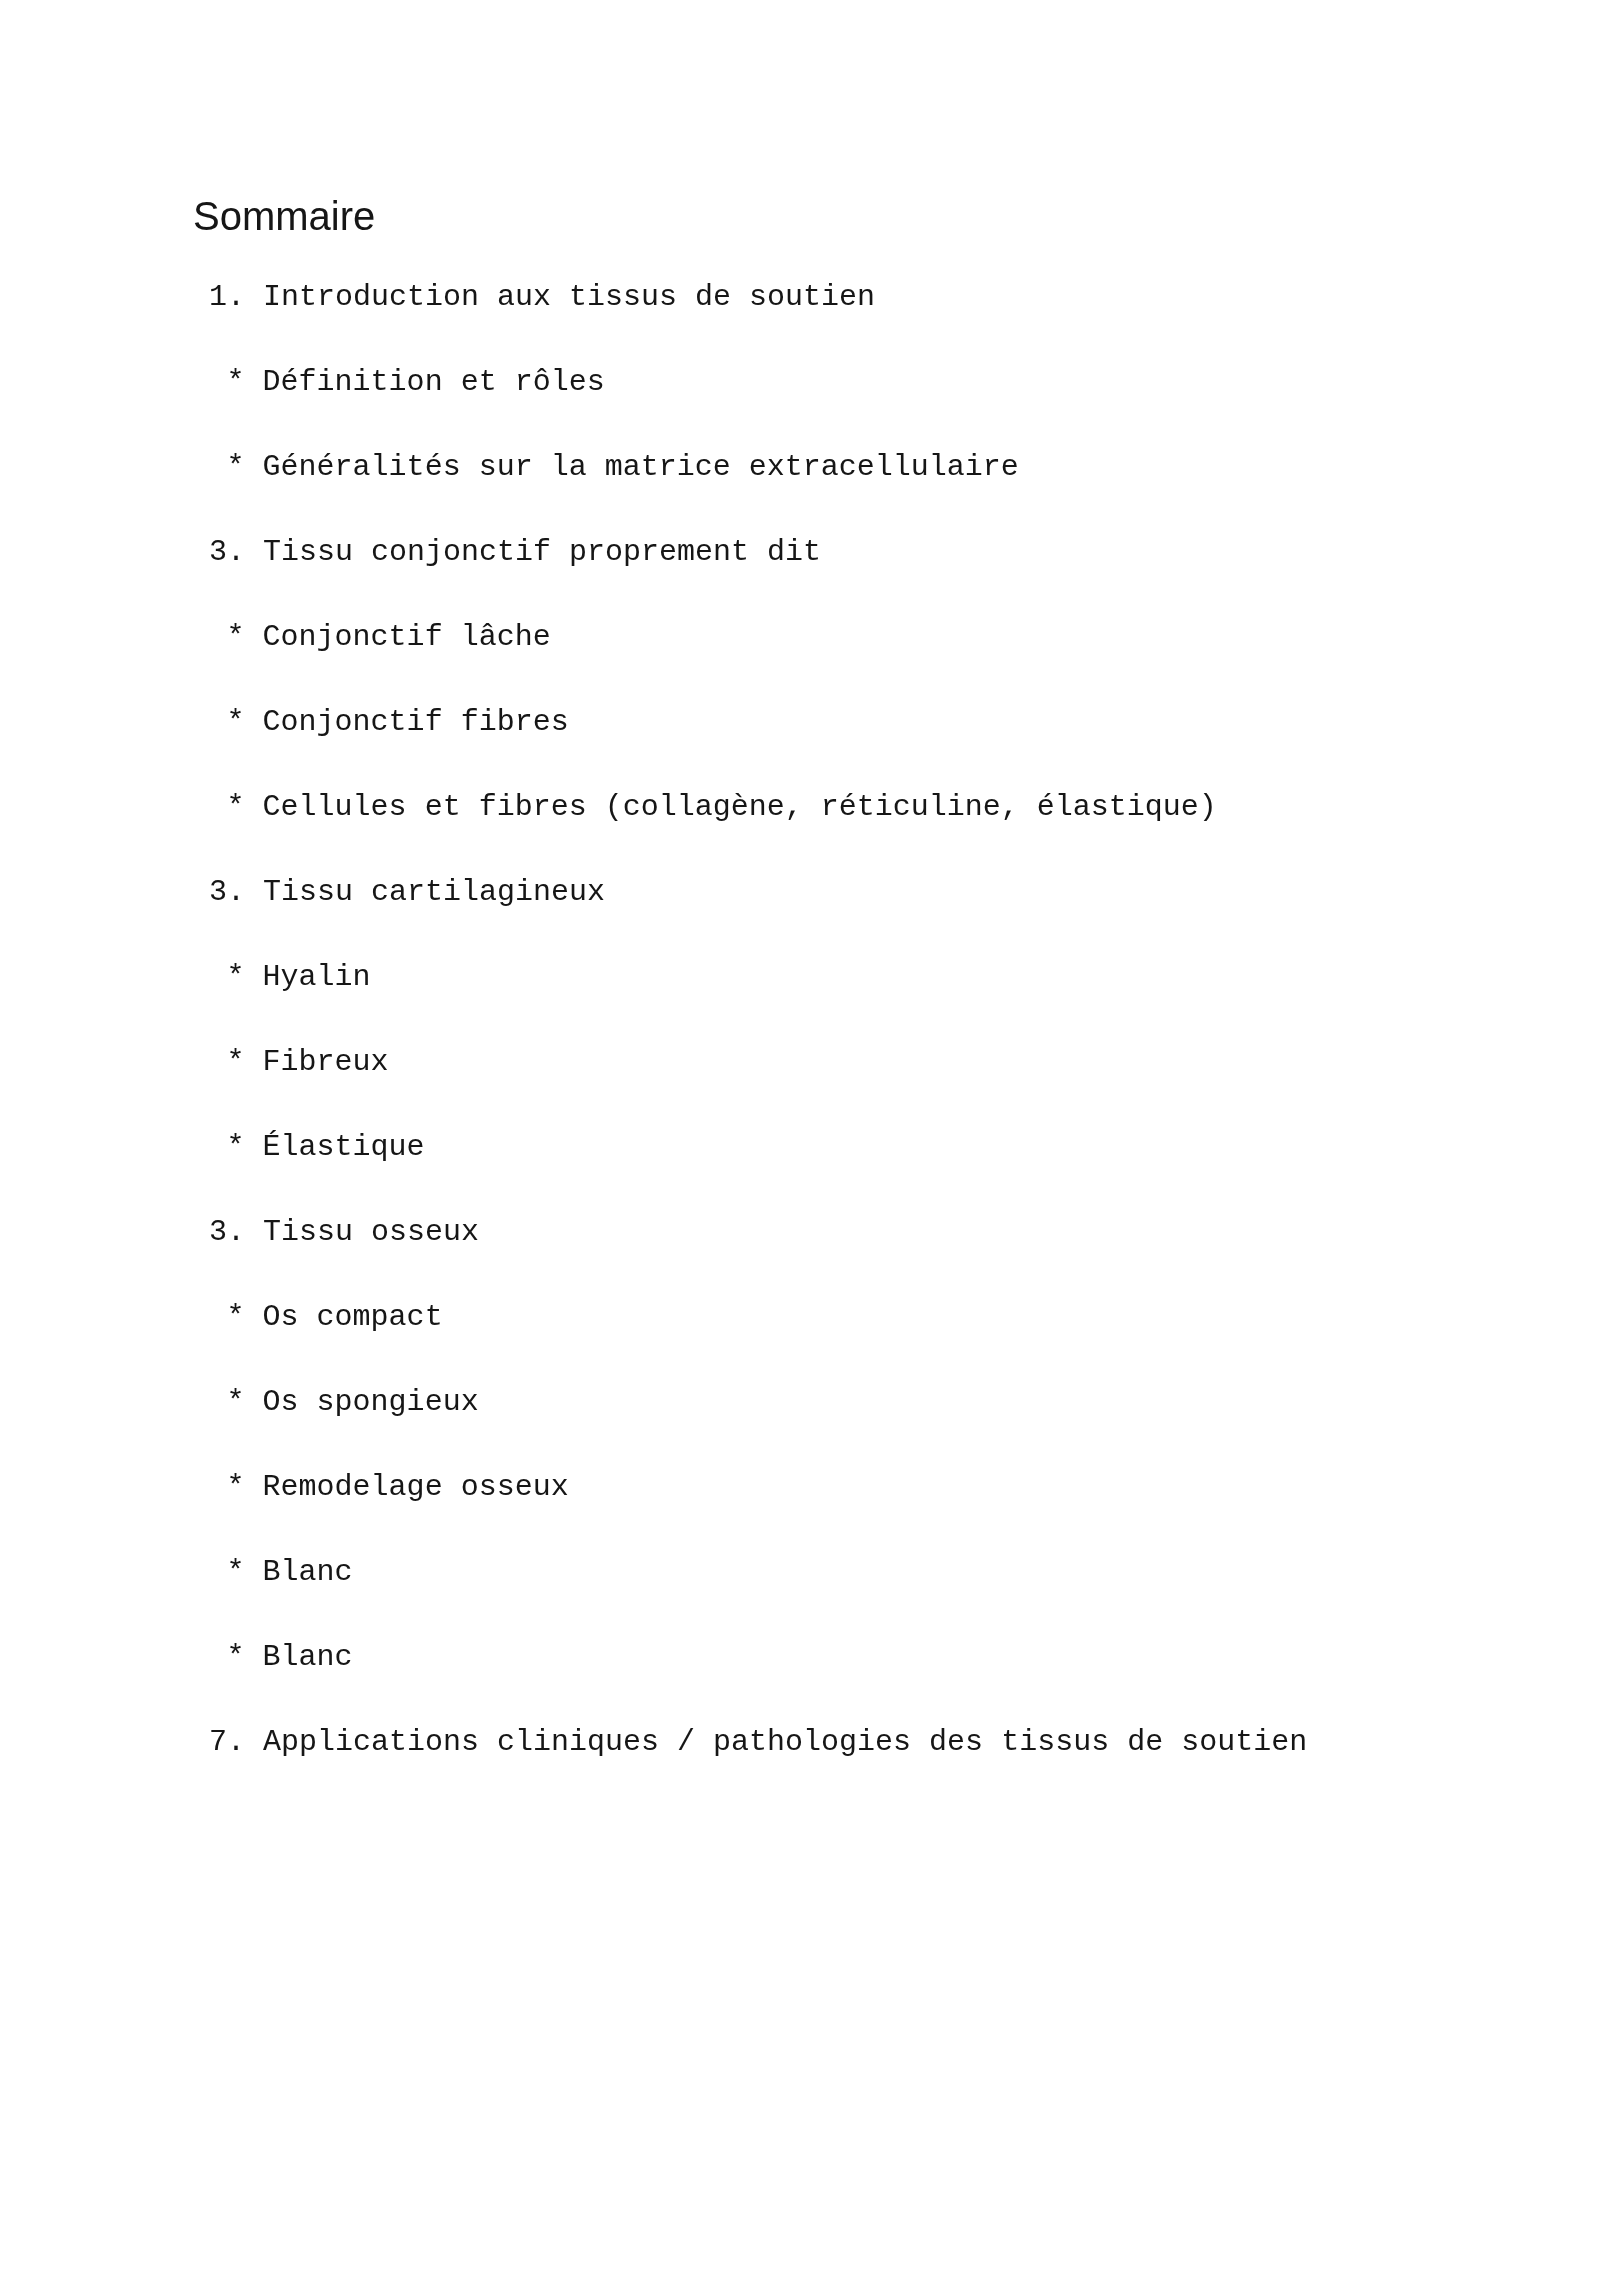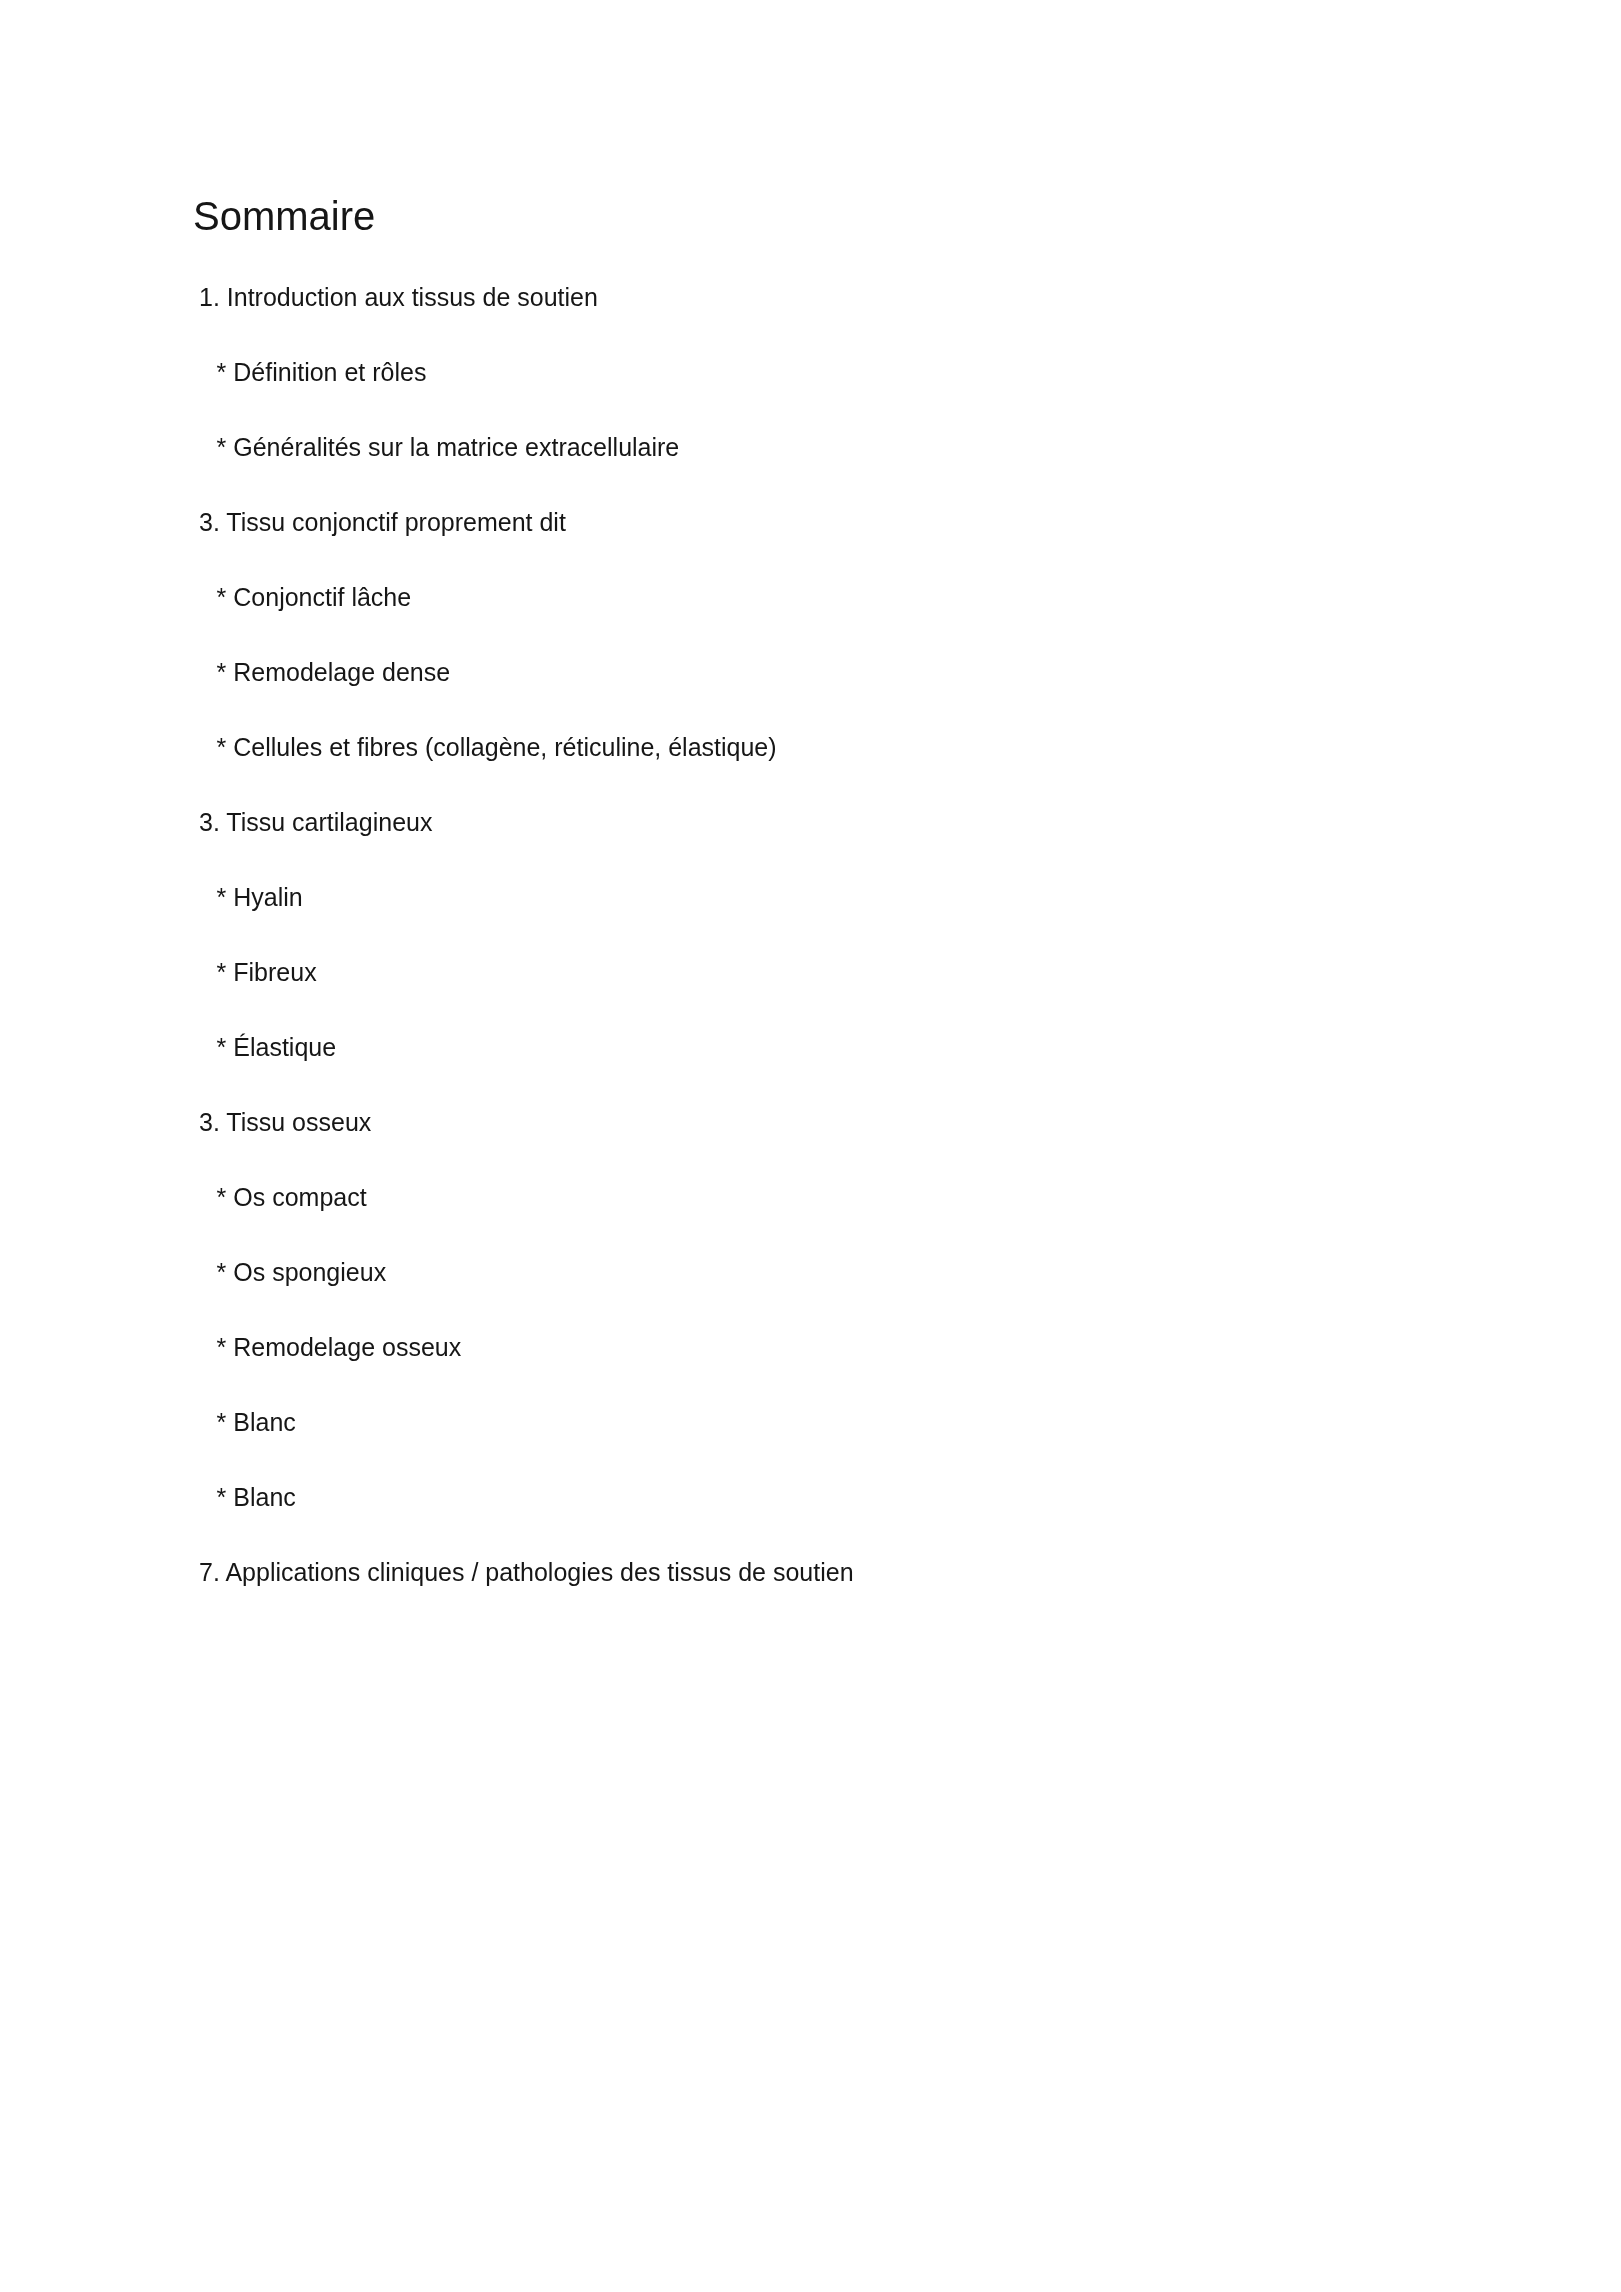--- a/index.html
+++ b/index.html
@@ -26,43 +26,44 @@
     font-size: 40px;
     line-height: 40px;
     font-weight: 400;
     margin: 0;
     letter-spacing: 0px;
   }
   .toc {
     margin-top: 27.4px;
   }
   .toc-item {
-    margin: 6px;
-    font-size: 25px;
+    margin: 16px;
+    font-size: 30px;
     line-height: 69px;
     font-weight: 400;
     white-space: pre-wrap; 
+    font-family: Liberation Mono, monospace;
   }
   .toc-item.sub {
     padding-left: 17.6px;
   }
 </style>
 </head>
 <body>
 
 <div class="page">
   <div class="content">
     <h1 class="doc-title">Sommaire</h1>
     <div class="toc">
       <p class="toc-item">1. Introduction aux tissus de soutien</p>
       <p class="toc-item sub">* Définition et rôles</p>
       <p class="toc-item sub">* Généralités sur la matrice extracellulaire</p>
       <p class="toc-item">3. Tissu conjonctif proprement dit</p>
       <p class="toc-item sub">* Conjonctif lâche</p>
-      <p class="toc-item sub">* Remodelage dense</p>
+      <p class="toc-item sub">* Conjonctif fibres</p>
       <p class="toc-item sub">* Cellules et fibres (collagène, réticuline, élastique)</p>
       <p class="toc-item">3. Tissu cartilagineux</p>
       <p class="toc-item sub">* Hyalin</p>
       <p class="toc-item sub">* Fibreux</p>
       <p class="toc-item sub">* Élastique</p>
       <p class="toc-item">3. Tissu osseux</p>
       <p class="toc-item sub">* Os compact</p>
       <p class="toc-item sub">* Os spongieux</p>
       <p class="toc-item sub">* Remodelage osseux</p>
       <p class="toc-item sub">* Blanc</p>

